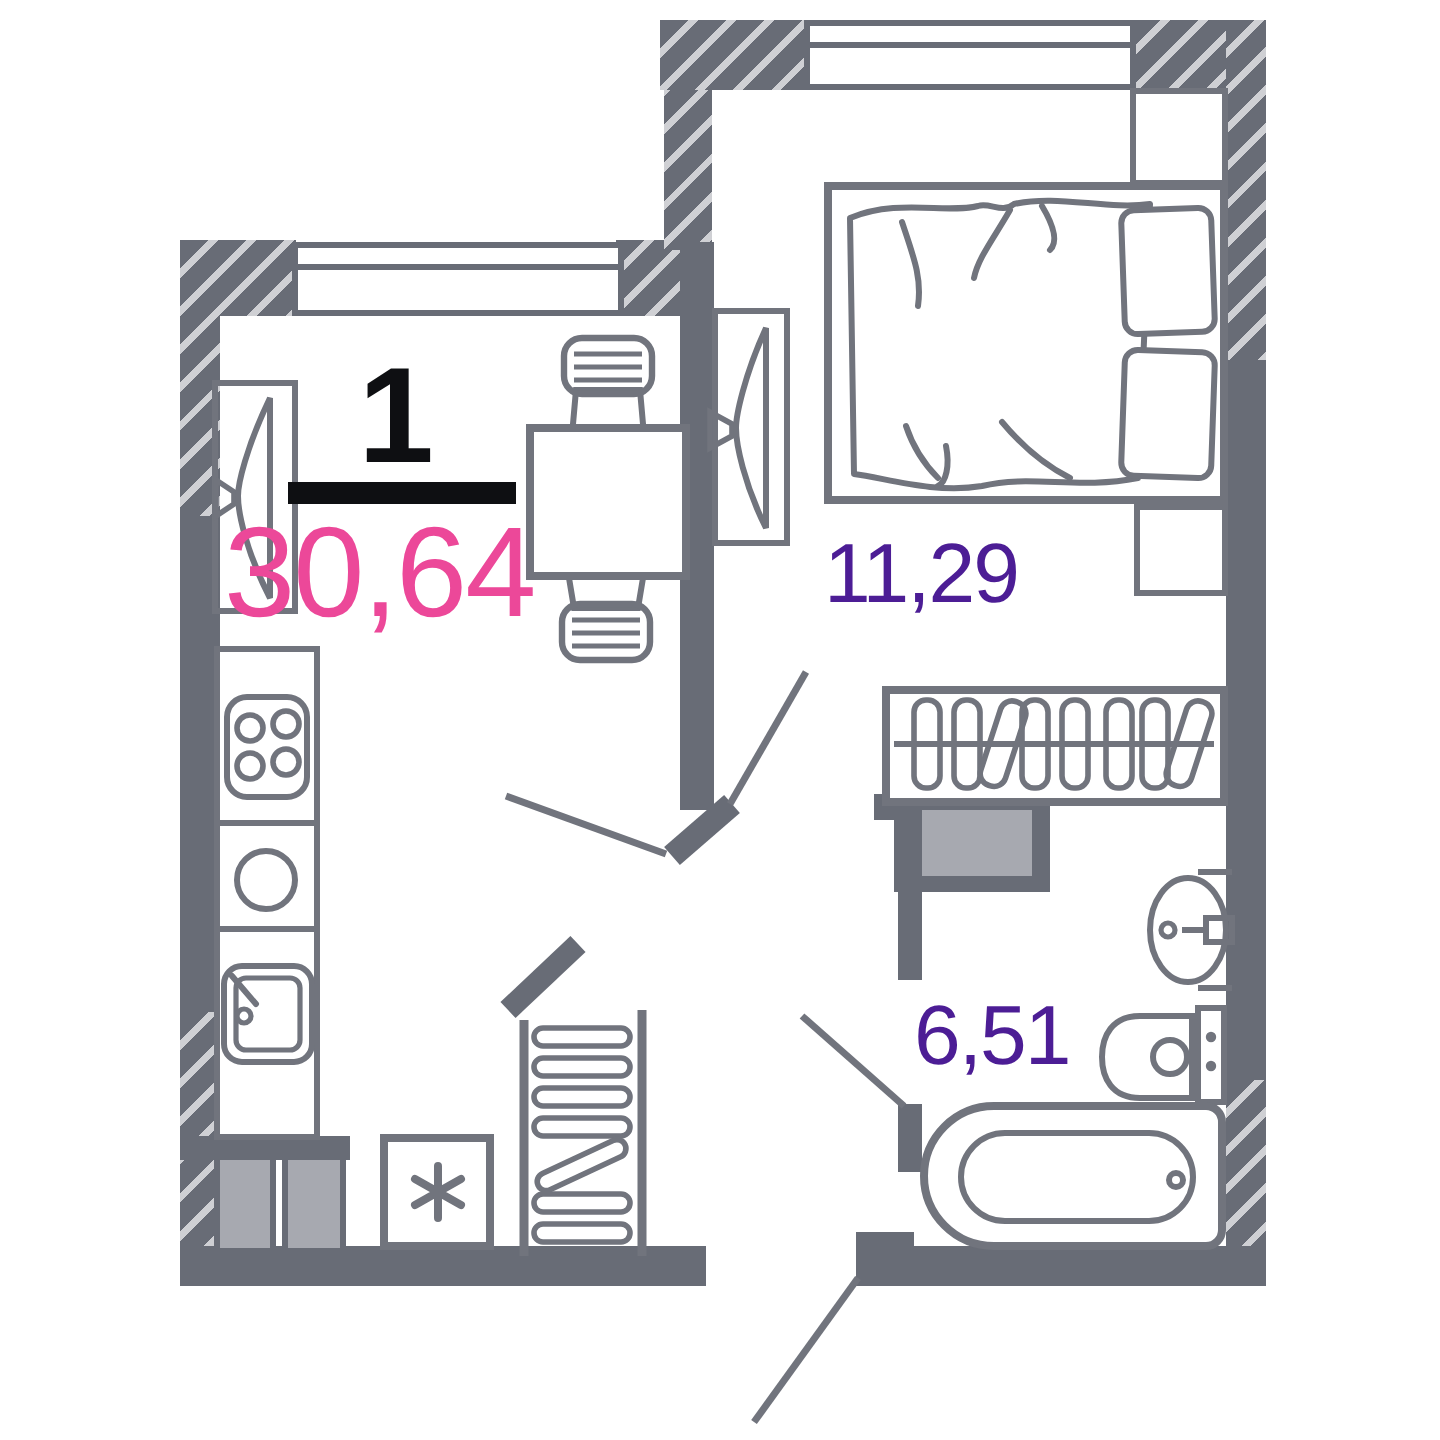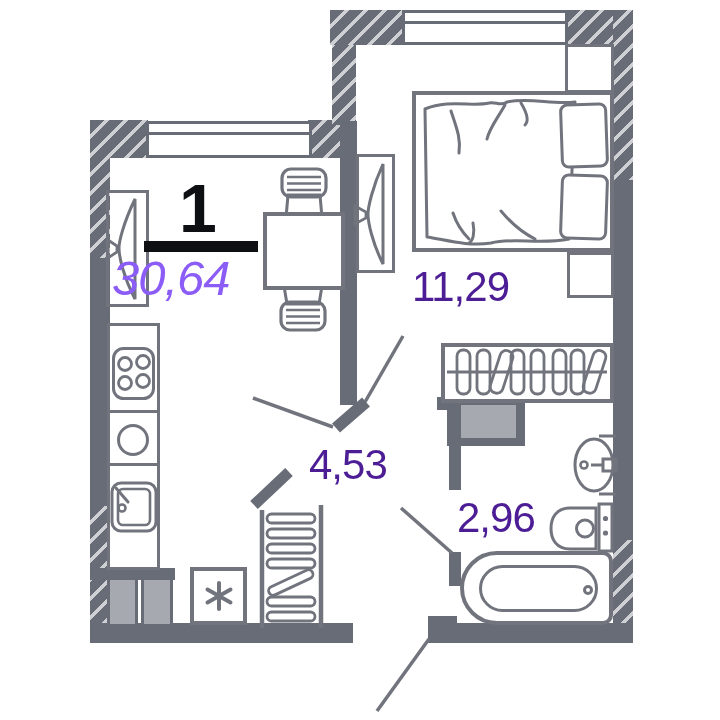--- a/index.html
+++ b/index.html
@@ -9,21 +9,21 @@
   .hatch{position:absolute;background:repeating-linear-gradient(135deg,#686c76 0 10px,#cfd0d4 10px 13.5px);}
   .lightfill{position:absolute;background:#a7a9b0;}
   .win{position:absolute;background:#fff;border:3px solid #686c76;box-sizing:border-box;}
   .glass{position:absolute;left:-1px;right:-1px;top:8px;height:3px;background:#686c76;}
   .box{position:absolute;box-sizing:border-box;background:#fff;border:3.5px solid #71747d;}
   .sep{position:absolute;background:#71747d;}
   .circle{border-radius:50%;}
   .lbl{position:absolute;color:#4c1d95;font-size:42px;line-height:1;letter-spacing:-1px;white-space:nowrap;}
   #rooms-count{position:absolute;left:156px;top:174px;width:84px;text-align:center;font-size:68px;font-weight:800;color:#0e0f12;line-height:1;}
   #total-bar{position:absolute;left:144px;top:241px;width:114px;height:11px;background:#0e0f12;}
-  #total-area{position:absolute;left:112px;top:254px;font-size:49px;color:#8b5cf6;line-height:1;letter-spacing:-1px;font-style:italic;}
+  #total-area{position:absolute;left:112px;top:254px;font-size:64px;color:#ec4899;line-height:1;letter-spacing:-1px;}
   svg{position:absolute;overflow:visible;}
   .stroke{stroke:#71747d;fill:none;}
 </style>
 </head>
 <body>
 
 <div id="plan">
 
   <div class="hatch" style="left:90px;top:120px;width:20px;height:142px"></div>
   <div class="wall" style="left:90px;top:258px;width:20px;height:252px"></div>
@@ -169,16 +169,15 @@
     <circle cx="57.5" cy="31" r="2.6" fill="#71747d"></circle>
   </svg>
   <div class="box" style="left:460px;top:551px;width:153px;height:74px;border-width:4px;border-radius:37px 10px 10px 37px"></div>
   <div class="box" style="left:479px;top:565px;width:119px;height:47px;border-width:3px;border-radius:24px"></div>
   <div class="box circle" style="left:583px;top:585px;width:10px;height:10px;border-width:3px"></div>
 
   <div id="rooms-count">1</div>
   <div id="total-bar"></div>
   <div id="total-area">30,64</div>
   <div class="lbl" style="left:412px;top:266px">11,29</div>
-  <div class="lbl" style="left:309px;top:444px">4,53</div>
-  <div class="lbl" style="left:457px;top:497px">2,96</div>
+  <div class="lbl" style="left:457px;top:497px">6,51</div>
 
 </div>
 
 </body></html>

